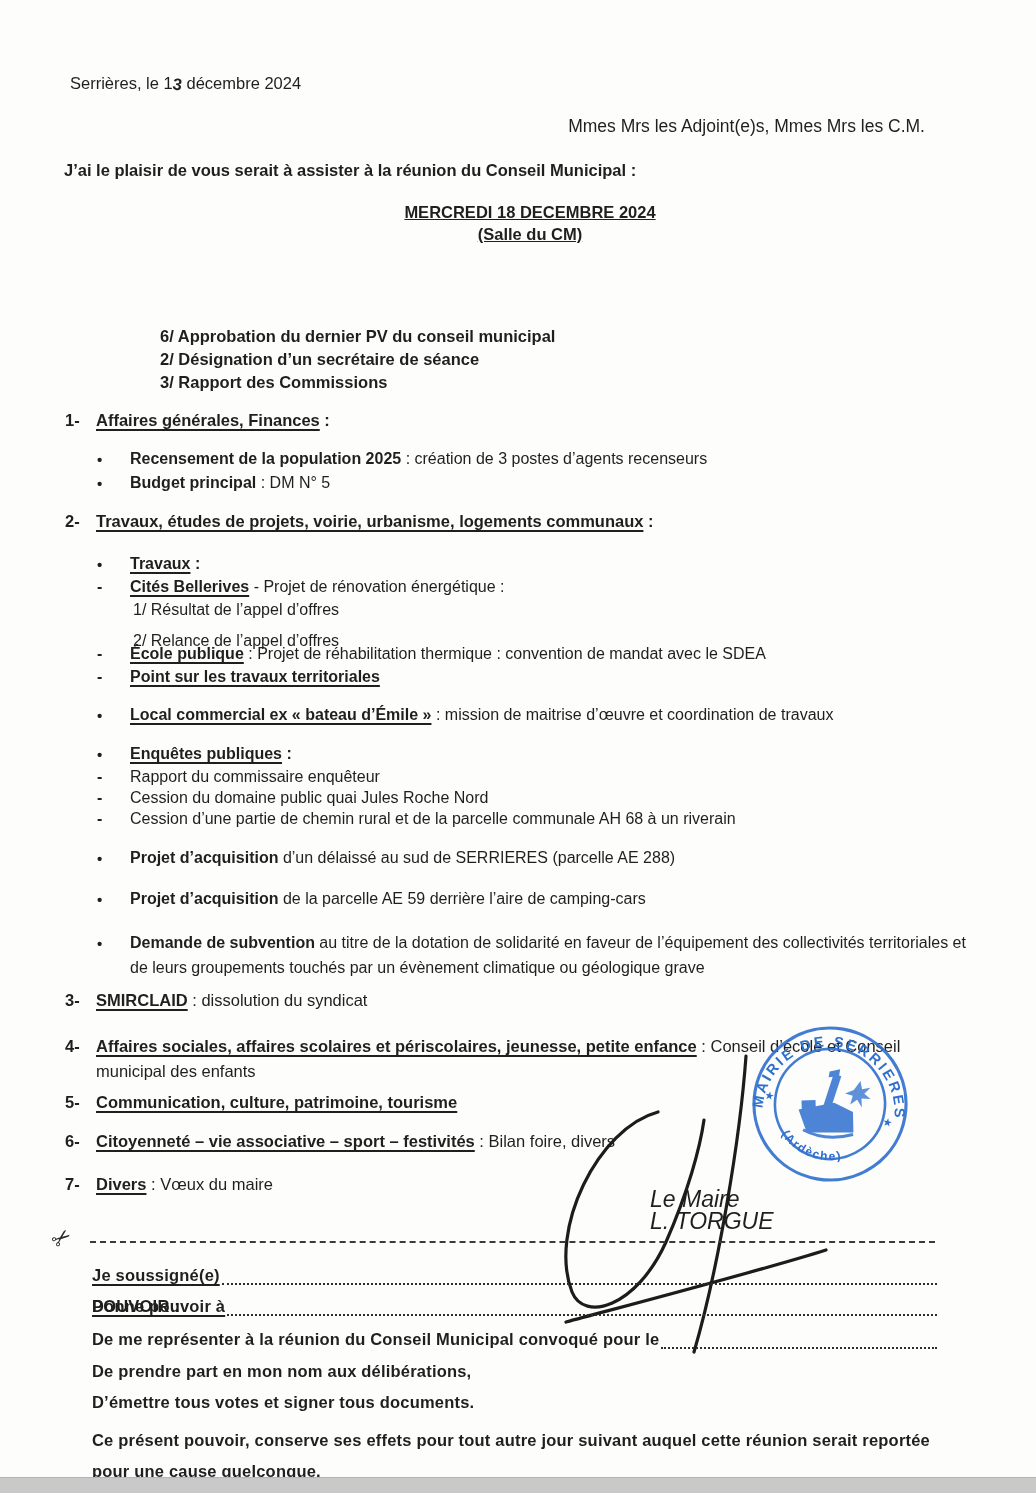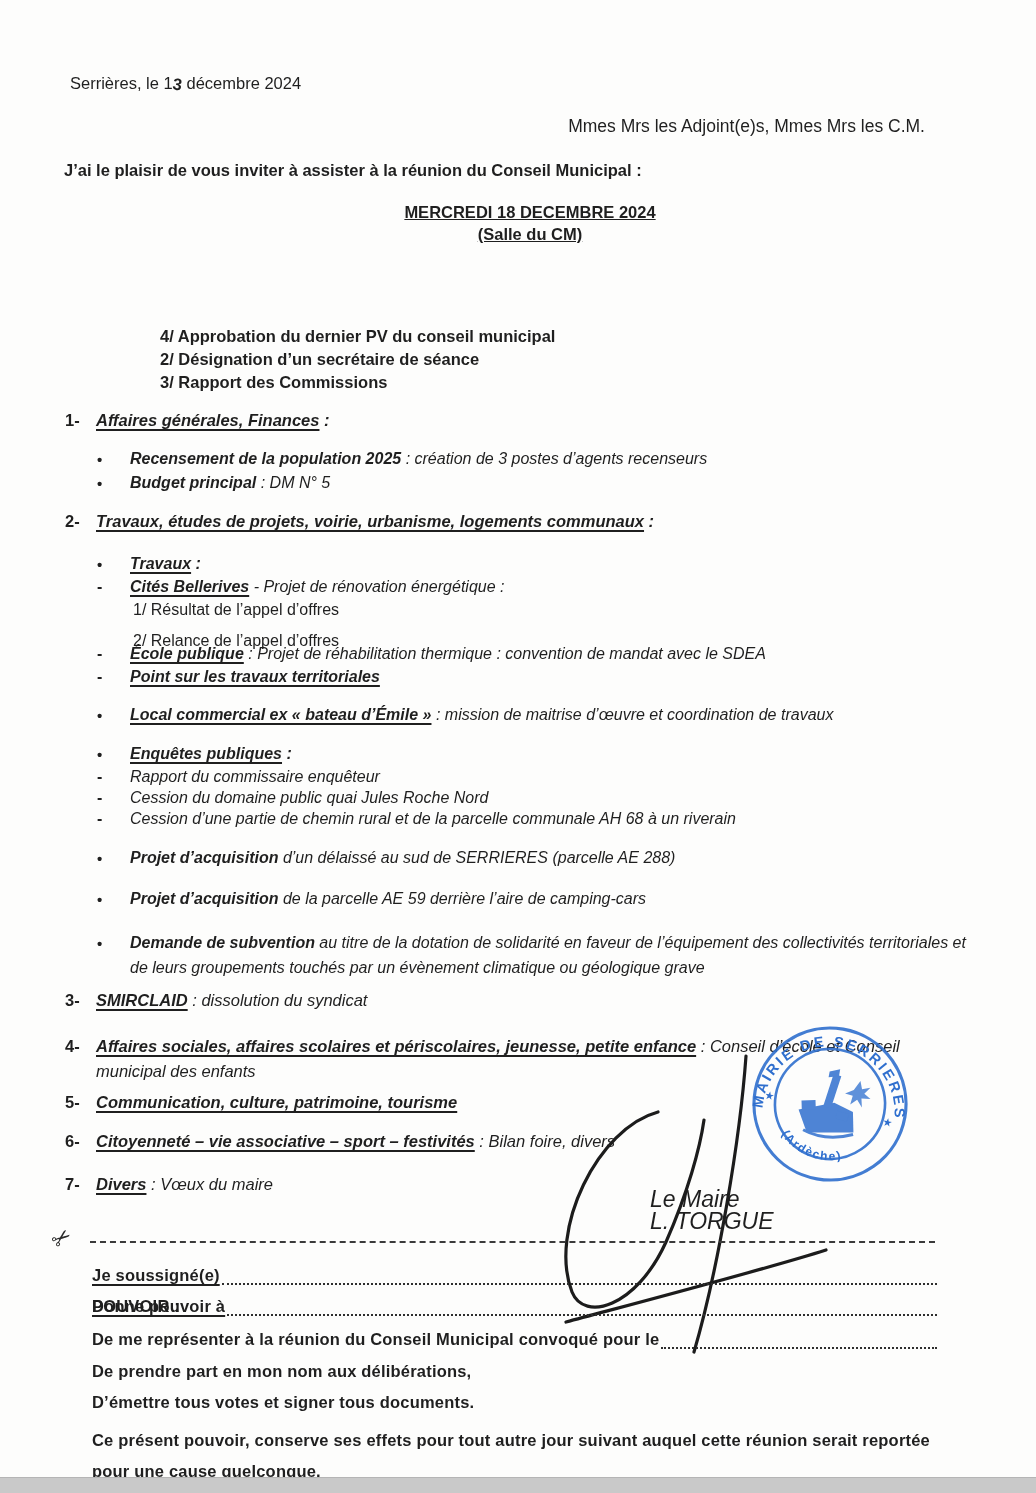--- a/index.html
+++ b/index.html
@@ -10,21 +10,21 @@
     color:#1f1f1f; font-size:16px;
   }
   .abs{position:absolute;}
   .b{font-weight:bold;}
   .u{text-decoration:underline; text-decoration-thickness:2px; text-underline-offset:3px;}
   .center{left:12px; width:1036px; text-align:center;text-decoration:underline;}
   .row{display:flex; align-items:flex-start;}
   .marker{flex:none; width:33px; font-weight:bold;}
   .marker.dot{font-size:15px; padding-top:1px;}
   .secnum{flex:none; width:31px; font-weight:bold;}
-  .sectext{flex:1;font-style:italic;}
+  .sectext{flex:1;}
   .line{white-space:nowrap;}
   .wrap{white-space:normal;}
   .handwritten{display:inline-block; transform:rotate(9deg) translateY(1px); font-weight:600;}
   .fillline{display:flex; align-items:flex-end; width:845px;}
   .dots{flex:1; border-bottom:2.5px dotted #2e2e2e; height:1.05em; margin-left:2px;}
   .cutline{height:0; border-top:2.5px dashed #3a3a3a; width:845px;}
   .scissors{font-size:23px; color:#2a2a2a; display:inline-block; transform:rotate(-38deg);}
   .pvr{font-weight:bold; letter-spacing:0.2px;}
   .scanbar{position:absolute; left:0; bottom:0; width:1036px; height:15px; background:#c9c9c9; border-top:1px solid #b5b5b5;}
   svg text{font-family:"Liberation Sans", sans-serif;}
@@ -33,30 +33,30 @@
 <body>
 
 <div class="page">
 
   <div class="abs line" style="left:70px; top:74px; font-size:16.5px;">
     <span>Serrières, le 1</span><span class="handwritten">3</span><span> décembre 2024</span>
   </div>
 
   <div class="abs line" style="right:111px; top:116px; font-size:17.5px;">Mmes Mrs les Adjoint(e)s, Mmes Mrs les C.M.</div>
 
-  <div class="abs line b" style="left:64px; top:161px; font-size:16.5px;">J’ai le plaisir de vous inviter à assister à la réunion du Conseil Municipal :</div>
+  <div class="abs line b" style="left:64px; top:161px; font-size:16.5px;">J’ai le plaisir de vous serait à assister à la réunion du Conseil Municipal :</div>
 
   <div class="abs center b" style="top:201px; line-height:22px; font-size:16.5px;">
     <div>MERCREDI 18 DECEMBRE 2024</div>
     <div>(Salle du CM)</div>
   </div>
 
 
   <div class="abs b" style="left:160px; top:325px; line-height:23px; font-size:16.5px;">
-    <div class="line">4/ Approbation du dernier PV du conseil municipal</div>
+    <div class="line">6/ Approbation du dernier PV du conseil municipal</div>
     <div class="line">2/ Désignation d’un secrétaire de séance</div>
     <div class="line">3/ Rapport des Commissions</div>
   </div>
 
   <div class="abs row" style="left:65px; top:411px; width:900px; font-size:16.5px;">
     <span class="secnum">1-</span>
     <span class="sectext"><span class="b u">Affaires générales, Finances</span><span class="b"> :</span></span>
   </div>
   <div class="abs row" style="left:97px; top:450px; width:880px;">
     <span class="marker dot">•</span>

